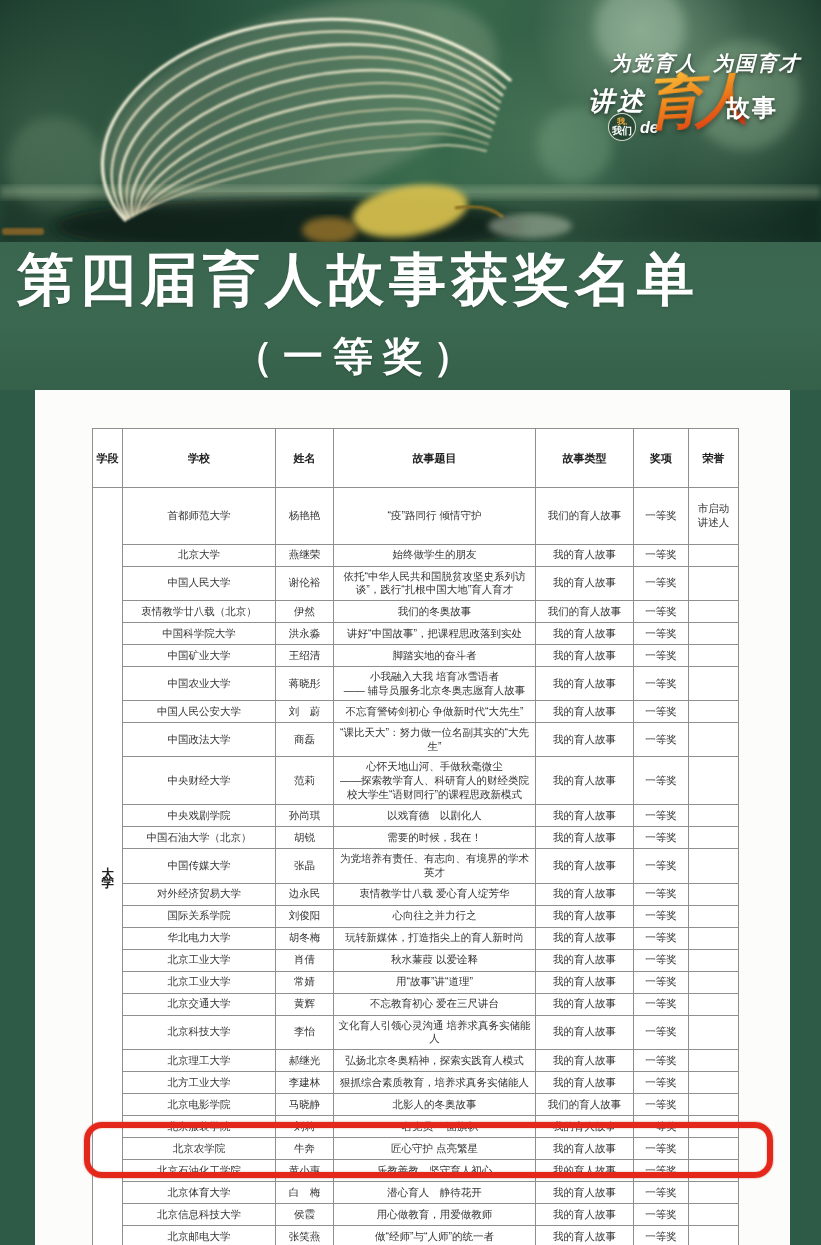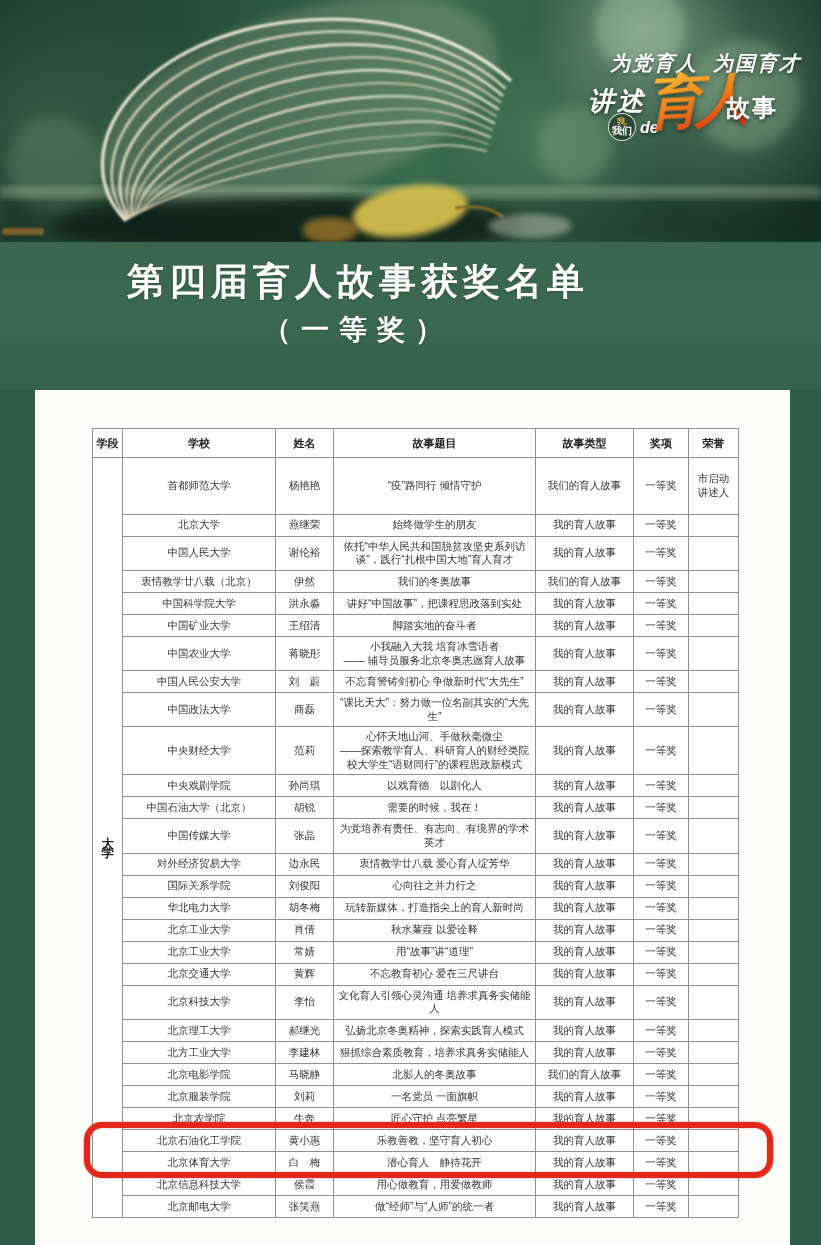--- a/index.html
+++ b/index.html
@@ -66,48 +66,48 @@
 
   
   .title-band {
     position:absolute; left:0; top:242px; width:821px; height:148px;
     background:linear-gradient(180deg,#3a664f 0%, #3b6851 55%, #356049 100%);
     text-align:center; color:#fff;
     font-family:"Liberation Serif", serif;
     padding-right:0;
   }
   .title-main {
-    margin:15px 105px 0 0;
-    font-size:37px; font-weight:bold; letter-spacing:5px;
+    margin:0 105px 0 0;
+    font-size:57px; font-weight:bold; letter-spacing:5px;
     text-shadow:0 1px 2px rgba(0,0,0,.25);
   }
   .title-sub {
-    margin:4px 105px 0 0;
-    font-size:28px; font-weight:bold; letter-spacing:10px;
+    margin:10px 105px 0 0;
+    font-size:40px; font-weight:bold; letter-spacing:10px;
     text-shadow:0 1px 2px rgba(0,0,0,.25);
   }
 
   
   .sheet {
     position:absolute; left:35px; top:390px; width:755px; height:855px;
     background:#fcfcfa;
   }
   table.award-table {
     border-collapse:collapse; table-layout:fixed;
     width:646px; margin:38px 0 0 57px;
     background:#fff;
   }
   .award-table td, .award-table th {
     border:1px solid #8f8f8f;
     font-size:10.5px; color:#333;
     padding:3px 3px; line-height:1.3;
     text-align:center; vertical-align:middle;
     overflow:hidden;
   }
-  .award-table th { font-size:11px; font-weight:bold; color:#222; padding:7px 2px; }
+  .award-table th { font-size:11px; font-weight:bold; color:#222; padding:22px 2px; }
   .award-table tr.datarow td { height:15px; }
   .award-table tr.tall td { padding-top:14px; padding-bottom:14px; }
   .c-title, .c-honor { white-space:pre-line; }
   .stage-cell { background:#fff; }
   .stage-text {
     display:inline-block; writing-mode:vertical-rl;
     font-size:12.5px; font-weight:bold; letter-spacing:9px; color:#222;
   }
 
   

